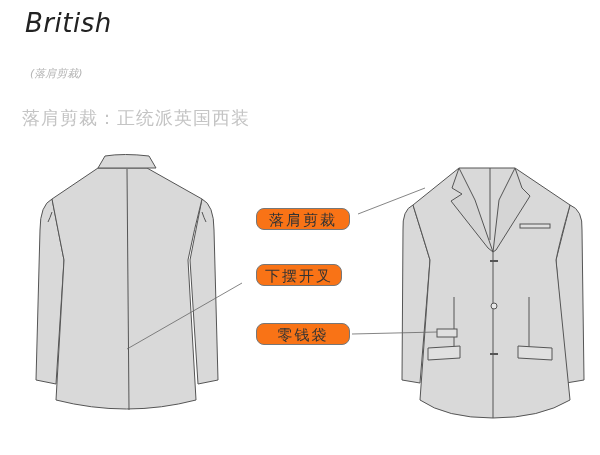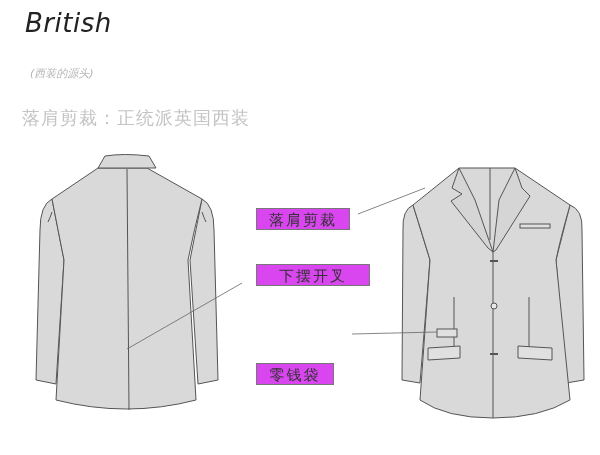--- a/index.html
+++ b/index.html
@@ -1,27 +1,27 @@
 <!DOCTYPE html>
 <html><head>
 <meta charset="utf-8">
 <style>
   html,body{margin:0;padding:0;background:#ffffff;}
   body{width:600px;height:455px;position:relative;overflow:hidden;font-family:"DejaVu Sans",sans-serif;}
   .title{position:absolute;left:25px;top:8px;font-family:"DejaVu Sans",sans-serif;font-weight:normal;font-style:italic;font-size:26px;color:#222;letter-spacing:0.5px;}
   .sub{position:absolute;left:30px;top:66px;font-size:11px;font-style:italic;color:#b5b5b5;}
   .tagline{position:absolute;left:22px;top:106px;font-size:18px;color:#c4c4c4;letter-spacing:1px;}
   svg.art{position:absolute;left:0;top:0;}
-  .label{position:absolute;height:22px;line-height:22px;border:1px solid #777;border-radius:0;background:#d946ef;font-size:15px;color:#333;text-align:center;letter-spacing:2px;box-sizing:border-box;}
+  .label{position:absolute;height:22px;line-height:22px;border:1px solid #777;border-radius:8px;background:#f97316;font-size:15px;color:#333;text-align:center;letter-spacing:2px;box-sizing:border-box;}
 </style>
 </head>
 <body>
 
 <div class="title">British</div>
-<div class="sub">(西装的源头)</div>
+<div class="sub">(落肩剪裁)</div>
 <div class="tagline">落肩剪裁：正统派英国西装</div>
 
 <svg class="art" width="600" height="455" viewBox="0 0 600 455">
 
   <g fill="#d9d9d9" stroke="#555" stroke-width="1">
 
     <path d="M52,199 Q40,205 40,230 L36,380 L56,384 L64,260 Z"></path>
     <path d="M202,199 Q214,205 214,230 L218,380 L198,384 L190,260 Z"></path>
 
     <path d="M98,168 L147,168 L202,199 Q194,230 188,260 L196,400 Q127,418 56,400 L64,260 Q58,230 52,199 Z"></path>
@@ -58,14 +58,14 @@
   </g>
 
   <g stroke="#666" stroke-width="0.8" fill="none">
     <line x1="358" y1="214" x2="425" y2="188"></line>
     <line x1="242" y1="283" x2="127" y2="349"></line>
     <line x1="352" y1="334" x2="437" y2="332"></line>
   </g>
 </svg>
 
 <div class="label" style="left:256px;top:208px;width:94px;">落肩剪裁</div>
-<div class="label" style="left:256px;top:264px;width:114px;">下摆开叉</div>
-<div class="label" style="left:256px;top:323px;width:78px;margin-top:40px;">零钱袋</div>
+<div class="label" style="left:256px;top:264px;width:86px;">下摆开叉</div>
+<div class="label" style="left:256px;top:323px;width:94px;">零钱袋</div>
 
 </body></html>

